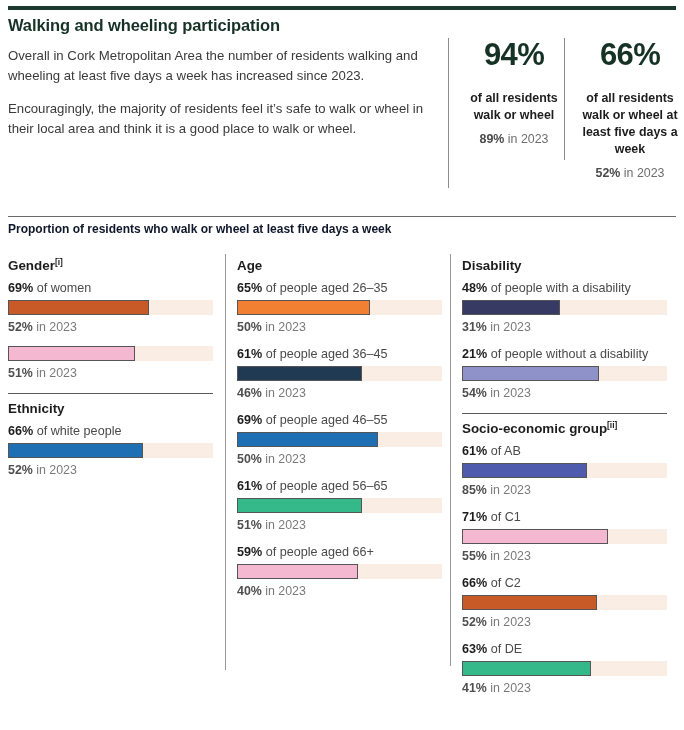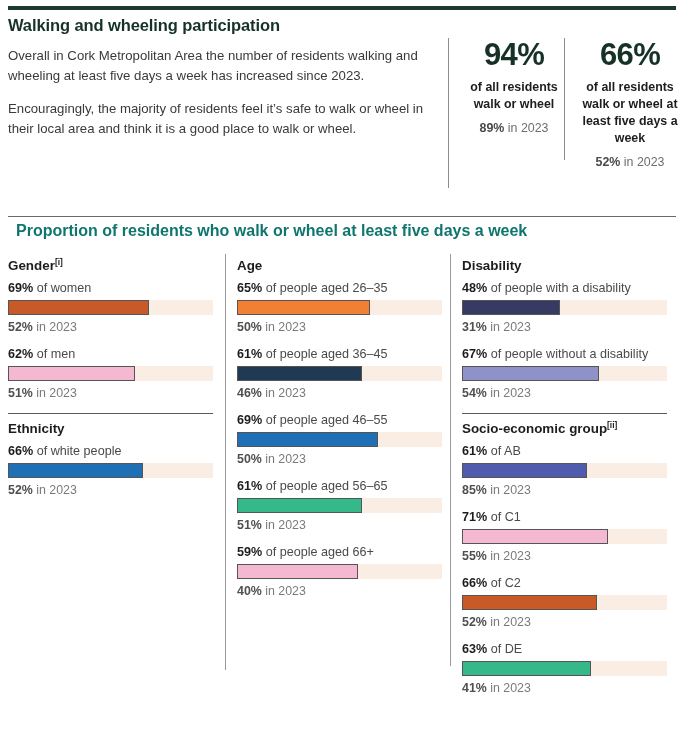--- a/index.html
+++ b/index.html
@@ -68,21 +68,21 @@
   .stat-2 .vrule { height: 122px; }
 
   .stat-big {
     font-size: 31px;
     font-weight: bold;
     color: #163227;
     line-height: 33px;
     letter-spacing: -0.6px;
   }
   .stat-desc {
-    margin-top: 8px;
+    margin-top: 19px;
     font-size: 12.4px;
     line-height: 17px;
     font-weight: bold;
     color: #1d1d1d;
   }
   .stat-prev {
     margin-top: 7px;
     font-size: 12.4px;
     line-height: 16px;
     color: #6e6e6e;
@@ -91,24 +91,24 @@
 
   
   .band-rule {
     position: absolute;
     left: 8px; top: 216px;
     width: 668px; height: 1px;
     background: #6a6a6a;
   }
   .band-title {
     position: absolute;
-    left: 16px; top: 222px;
-    font-size: 16px;
-    font-weight: bold;
-    color: #0f766e;
+    left: 8px; top: 222px;
+    font-size: 12px;
+    font-weight: bold;
+    color: #0f172a;
   }
 
   
   .columns {
     position: absolute;
     left: 0; top: 258px;
     width: 684px;
     display: flex;
   }
   .col { position: relative; }
@@ -217,21 +217,20 @@
         <div class="group">
           <div class="group-title">Gender<sup>[i]</sup></div>
           <div class="metric">
             <div class="metric-label"><b>69%</b> of women</div>
             <div class="bar-track">
               <div class="bar-fill" style="width: 69%; background: rgb(200, 90, 40);"></div>
             </div>
             <div class="metric-prev"><b>52%</b> in 2023</div>
           </div>
           <div class="metric">
-            <div class="metric-label"><b>62%</b> of men</div>
             <div class="bar-track">
               <div class="bar-fill" style="width: 62%; background: rgb(244, 184, 208);"></div>
             </div>
             <div class="metric-prev"><b>51%</b> in 2023</div>
           </div>
         </div>
         <div class="group">
           <div class="group-rule"></div>
           <div class="group-title">Ethnicity</div>
           <div class="metric">
@@ -287,21 +286,21 @@
         <div class="group">
           <div class="group-title">Disability</div>
           <div class="metric">
             <div class="metric-label"><b>48%</b> of people with a disability</div>
             <div class="bar-track">
               <div class="bar-fill" style="width: 48%; background: rgb(55, 59, 99);"></div>
             </div>
             <div class="metric-prev"><b>31%</b> in 2023</div>
           </div>
           <div class="metric">
-            <div class="metric-label"><b>67%</b> of people without a disability</div>
+            <div class="metric-label"><b>21%</b> of people without a disability</div>
             <div class="bar-track">
               <div class="bar-fill" style="width: 67%; background: rgb(143, 146, 200);"></div>
             </div>
             <div class="metric-prev"><b>54%</b> in 2023</div>
           </div>
         </div>
         <div class="group">
           <div class="group-rule"></div>
           <div class="group-title">Socio-economic group<sup>[ii]</sup></div>
           <div class="metric">

